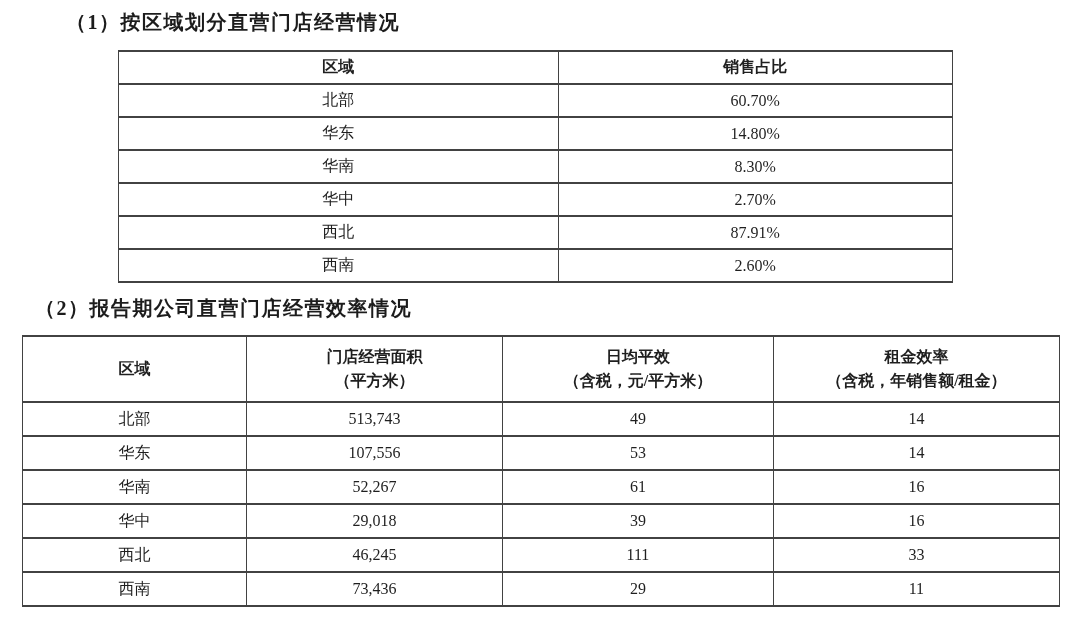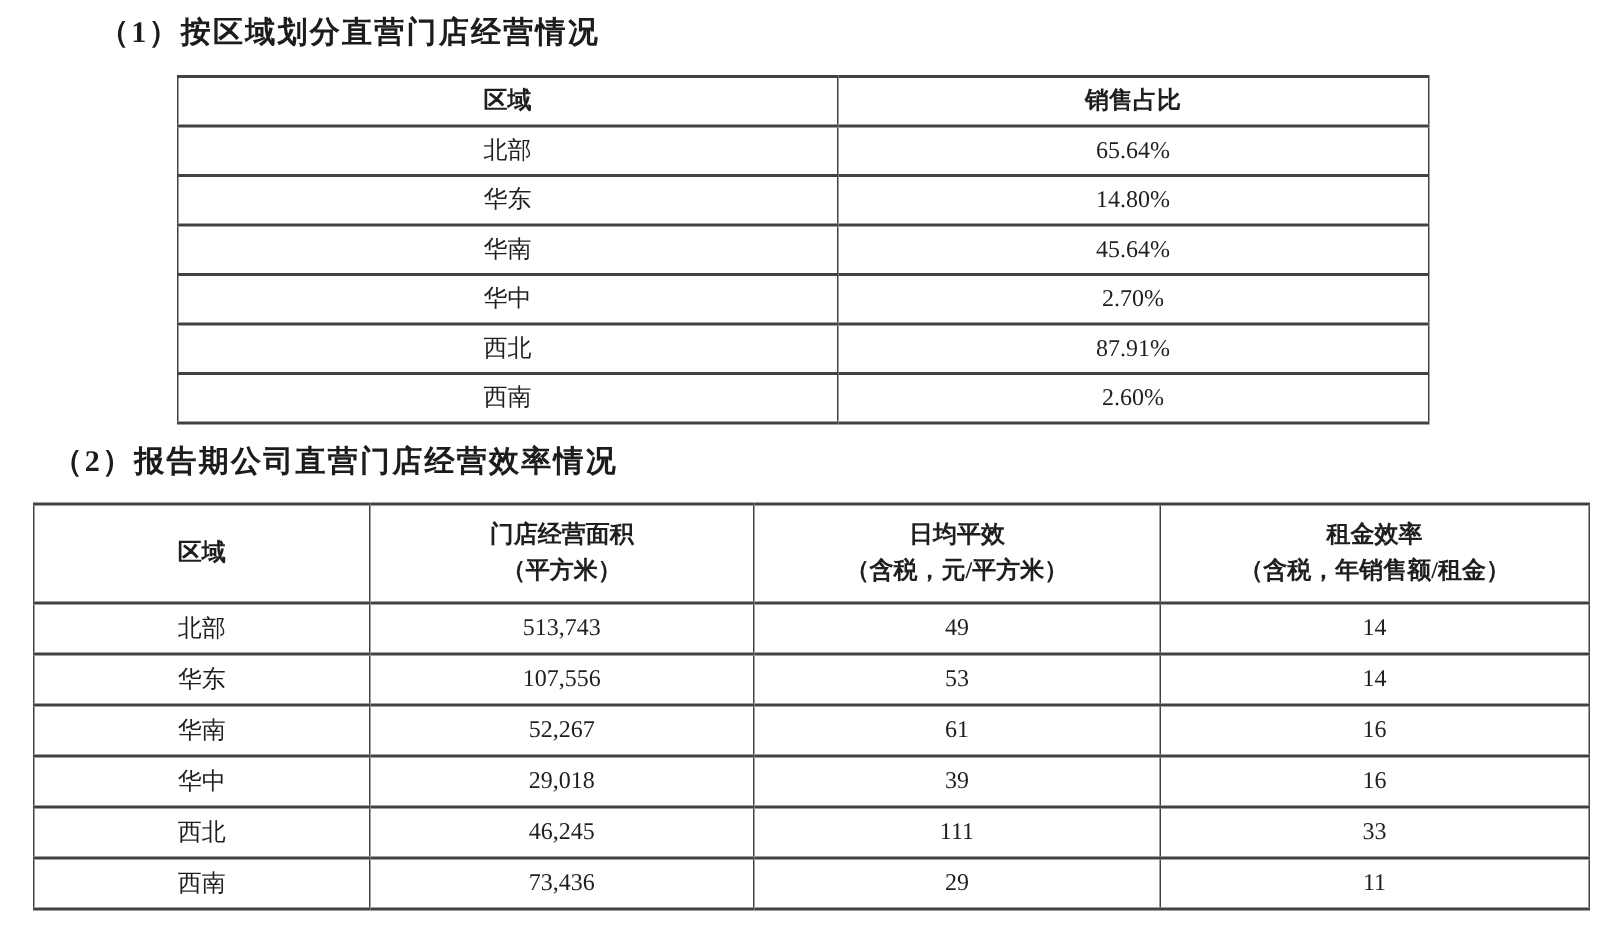--- a/index.html
+++ b/index.html
@@ -72,29 +72,29 @@
     </colgroup>
     <thead>
       <tr>
         <th>区域</th>
         <th>销售占比</th>
       </tr>
     </thead>
     <tbody>
       <tr>
         <td>北部</td>
-        <td>65.64%</td>
+        <td>60.70%</td>
       </tr>
       <tr>
         <td>华东</td>
         <td>14.80%</td>
       </tr>
       <tr>
         <td>华南</td>
-        <td>45.64%</td>
+        <td>8.30%</td>
       </tr>
       <tr>
         <td>华中</td>
         <td>2.70%</td>
       </tr>
       <tr>
         <td>西北</td>
         <td>87.91%</td>
       </tr>
       <tr>

